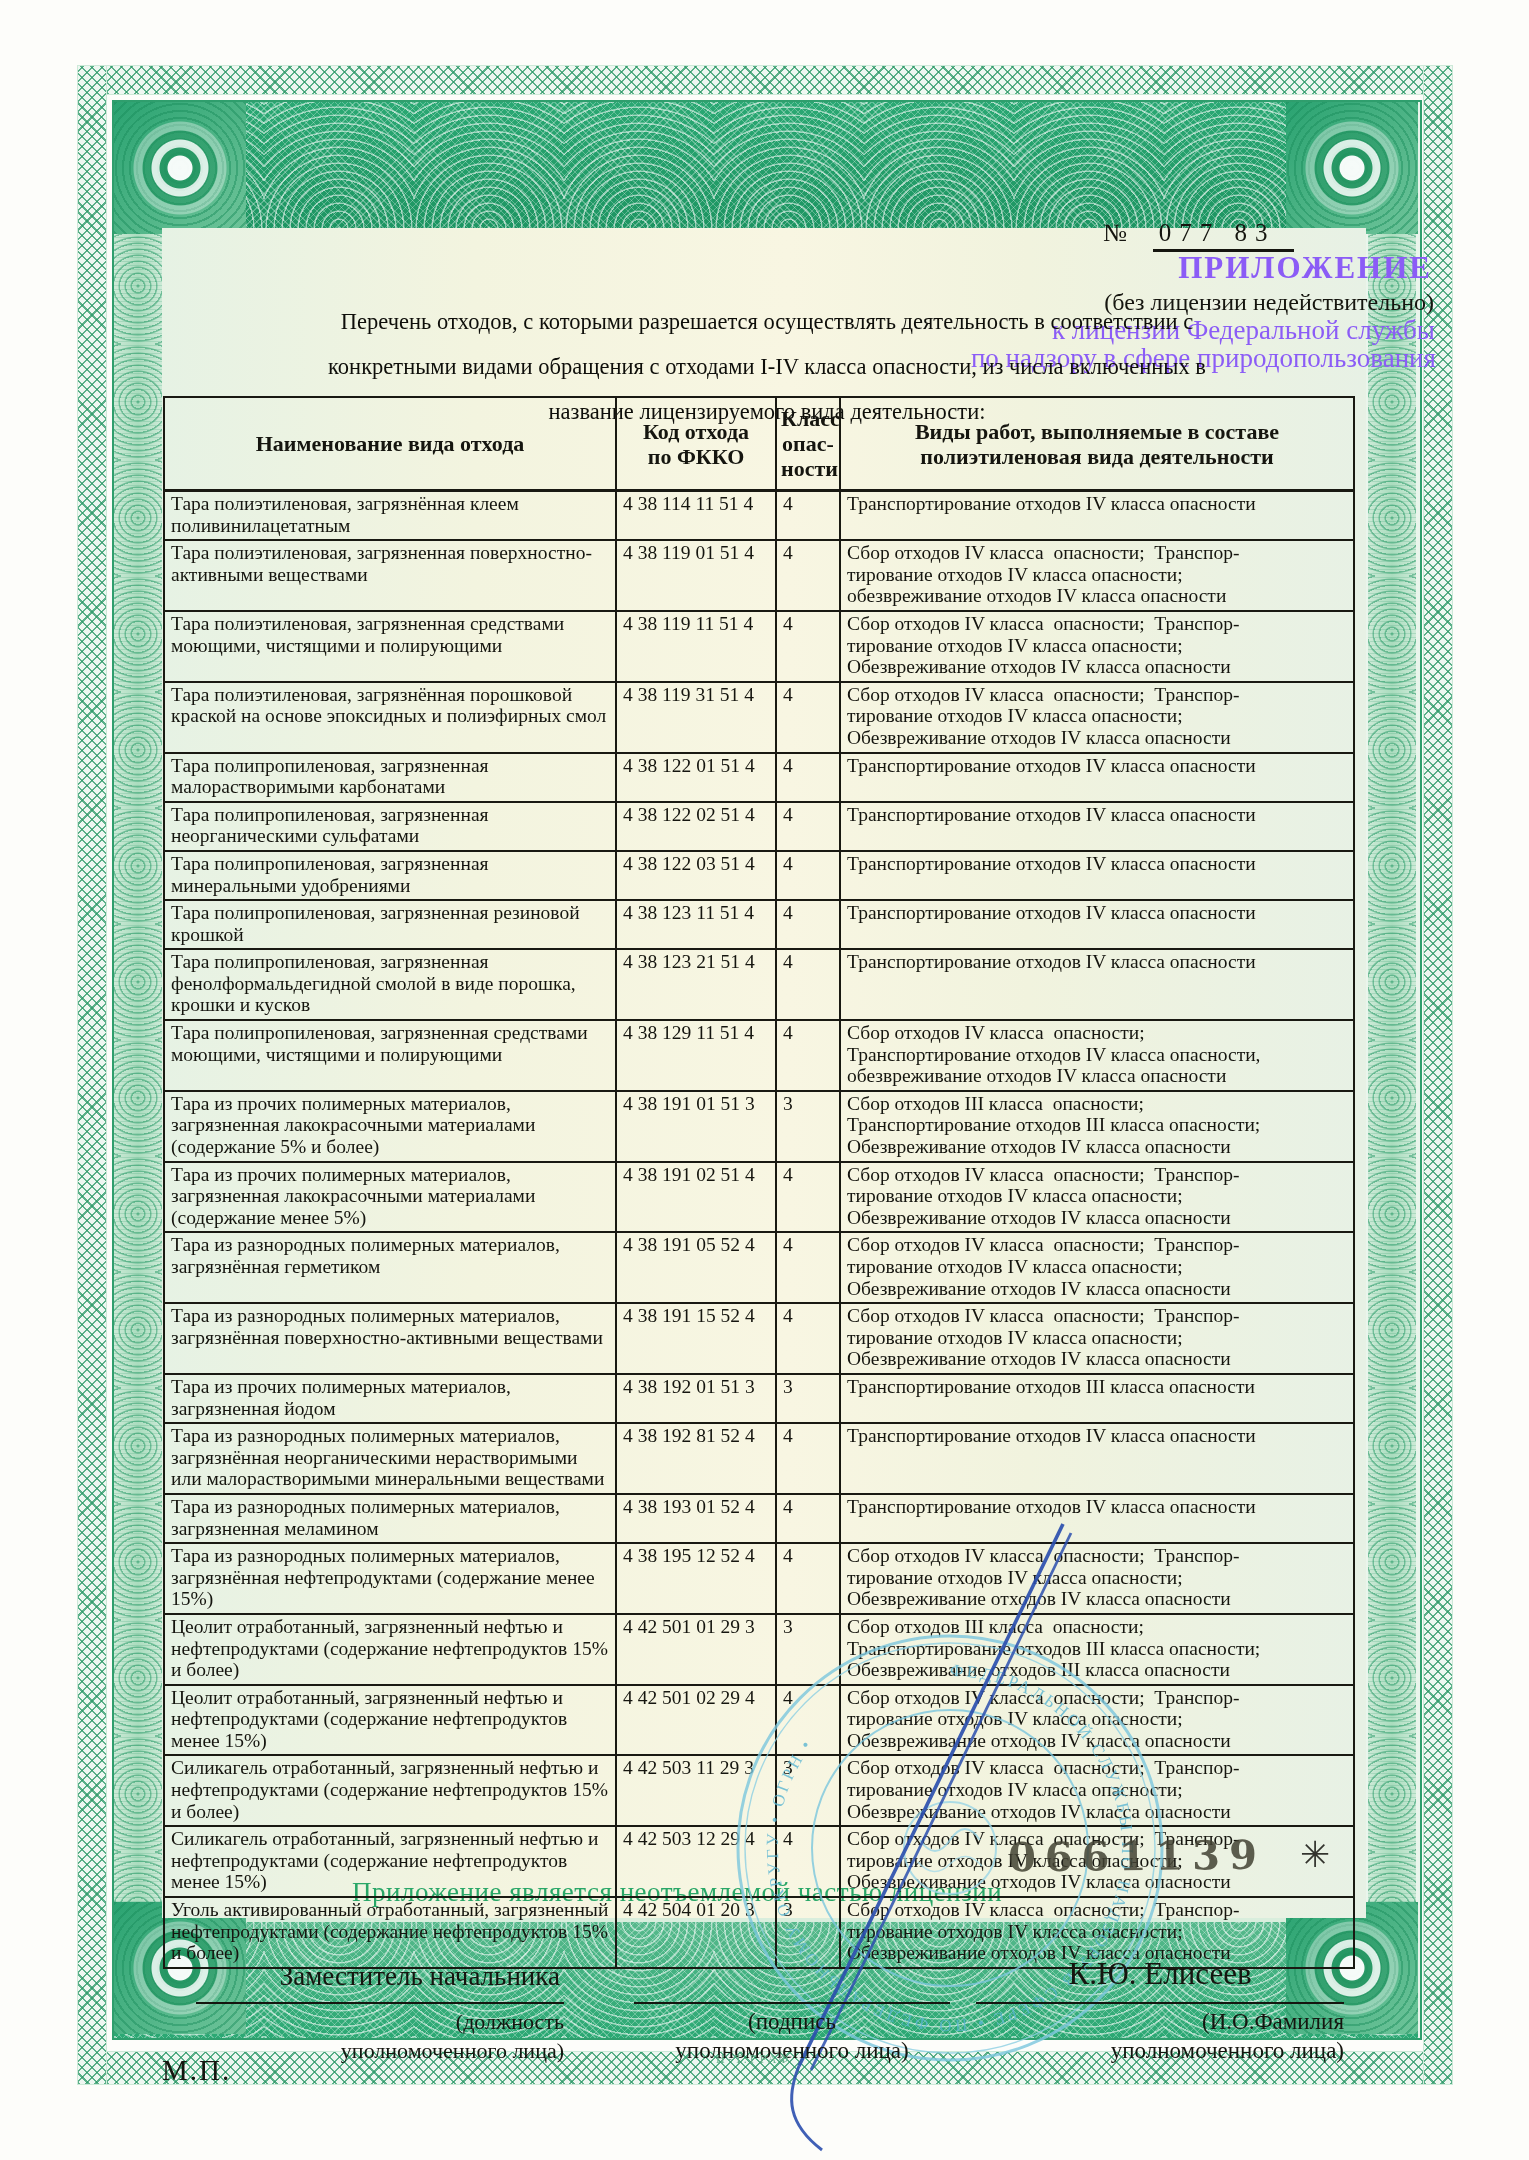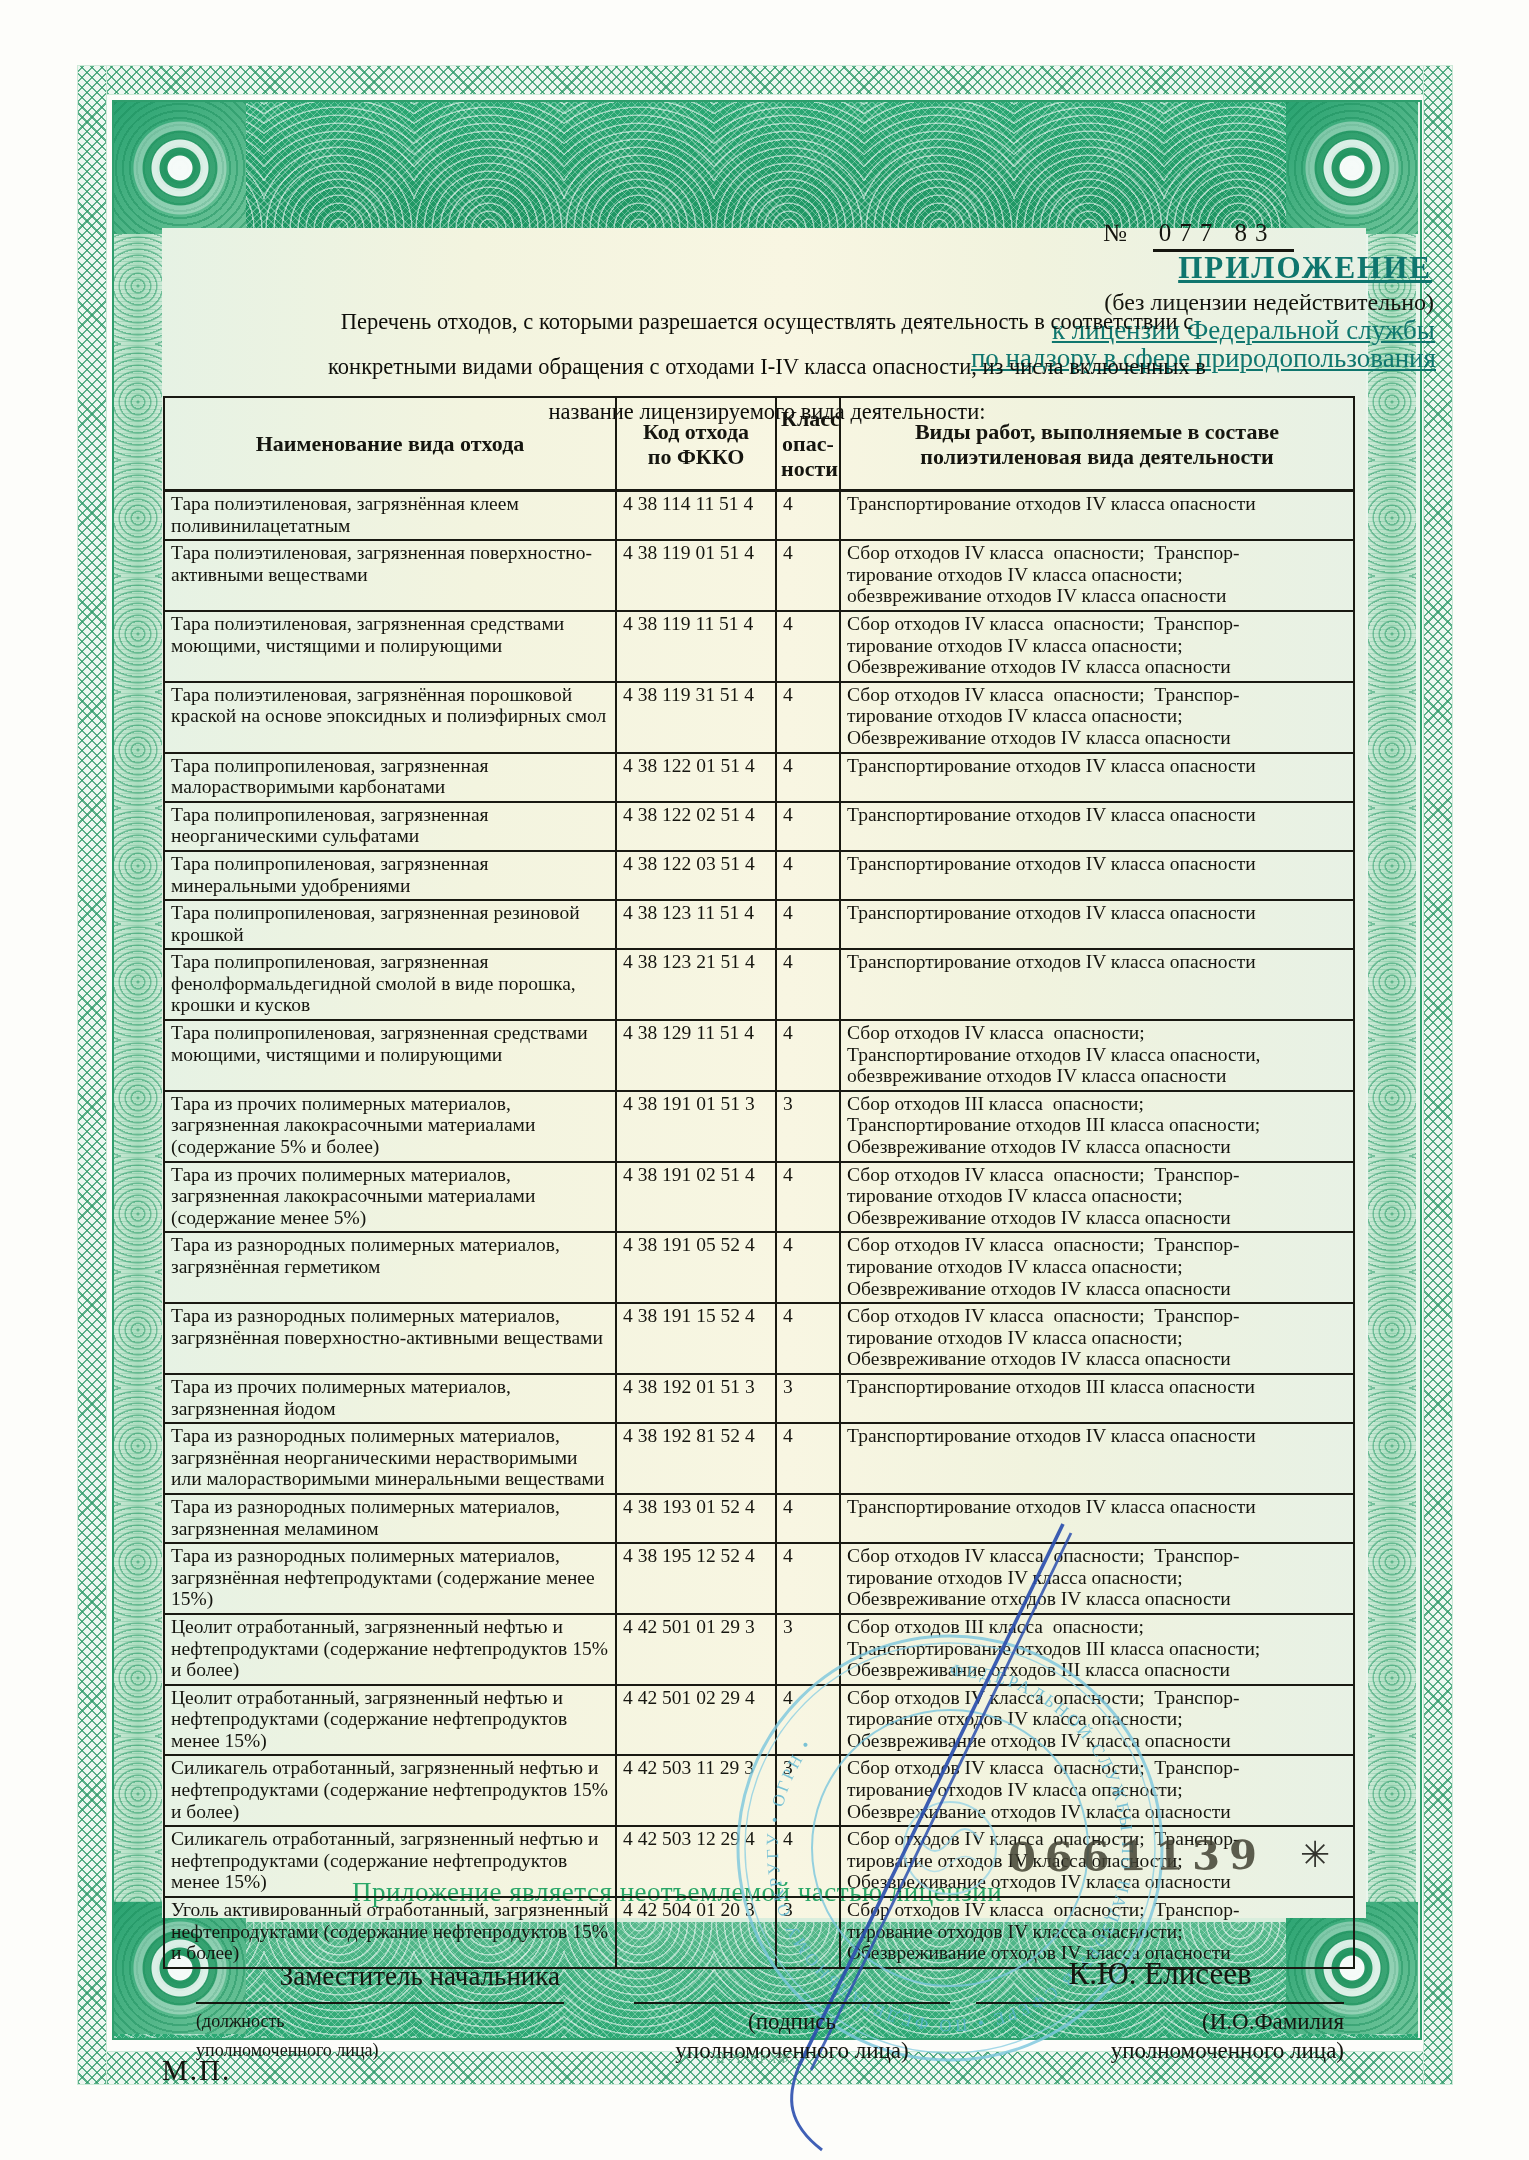--- a/index.html
+++ b/index.html
@@ -66,21 +66,21 @@
   .c-tr{left:1286px;top:102px;}
   .c-bl{left:114px;top:1902px;}
   .c-br{left:1286px;top:1902px;}
 
   .content-panel{
     position:absolute;left:162px;top:228px;width:1204px;height:1690px;
     background:linear-gradient(90deg,#e6f2e4 0%,#f3f4df 26%,#f8f6e2 52%,#f1f3de 72%,#e7f1e5 100%);
   }
 
   
-  .overprint{position:absolute;color:#0f766e;z-index:2;white-space:nowrap;text-decoration:underline;}
+  .overprint{position:absolute;color:#8b5cf6;z-index:2;white-space:nowrap;}
   .op-title{right:97px;top:250px;font-size:31px;font-weight:600;letter-spacing:2px;}
   .op-l2{right:94px;top:315px;font-size:27px;}
   .op-l3{right:93px;top:343px;font-size:27px;text-align:center;}
   .doc-number{position:absolute;left:1103px;top:219px;font-size:25px;z-index:4;white-space:nowrap;}
   .doc-number .num-value{display:inline-block;margin-left:26px;letter-spacing:8px;border-bottom:3px solid #15150f;padding:0 18px 2px 6px;}
   .invalid-note{position:absolute;right:95px;top:289px;font-size:24px;z-index:4;white-space:nowrap;}
   .intro{
     position:absolute;left:176px;top:299px;width:1182px;z-index:3;
     font-size:22.5px;line-height:45px;text-align:center;white-space:pre-line;color:#0e0e0a;
   }
@@ -119,21 +119,21 @@
   }
   svg.stamp,svg.sign{position:absolute;left:0;top:0;pointer-events:none;}
   svg.stamp{z-index:5;opacity:.8;}
   svg.sign{z-index:7;}
 
   
   .f-el{position:absolute;z-index:8;}
   .sig-line{border-top:2.5px solid #15150f;height:0;}
   .pos-title{left:200px;top:1961px;width:360px;text-align:right;font-size:27px;}
   .line-left{left:196px;top:2002px;width:368px;}
-  .pos-caption{left:196px;top:2007px;width:368px;text-align:left;font-size:18px;line-height:29px;white-space:pre-line;}
+  .pos-caption{left:196px;top:2007px;width:368px;text-align:right;font-size:22px;line-height:29px;white-space:pre-line;}
   .line-mid{left:634px;top:2002px;width:316px;}
   .sig-caption{left:634px;top:2007px;width:316px;text-align:center;font-size:23px;line-height:29px;white-space:pre-line;}
   .signer-name{left:980px;top:1956px;width:360px;text-align:center;font-size:31px;}
   .line-right{left:976px;top:2002px;width:368px;}
   .name-caption{left:976px;top:2007px;width:368px;text-align:right;font-size:23px;line-height:29px;white-space:pre-line;}
   .seal-mark{left:162px;top:2054px;font-size:29px;letter-spacing:2px;z-index:9;}
   .printer-mark{left:716px;top:2052px;font-size:12px;color:#6cb28e;letter-spacing:3px;z-index:9;}
 </style>
 </head>
 <body>

